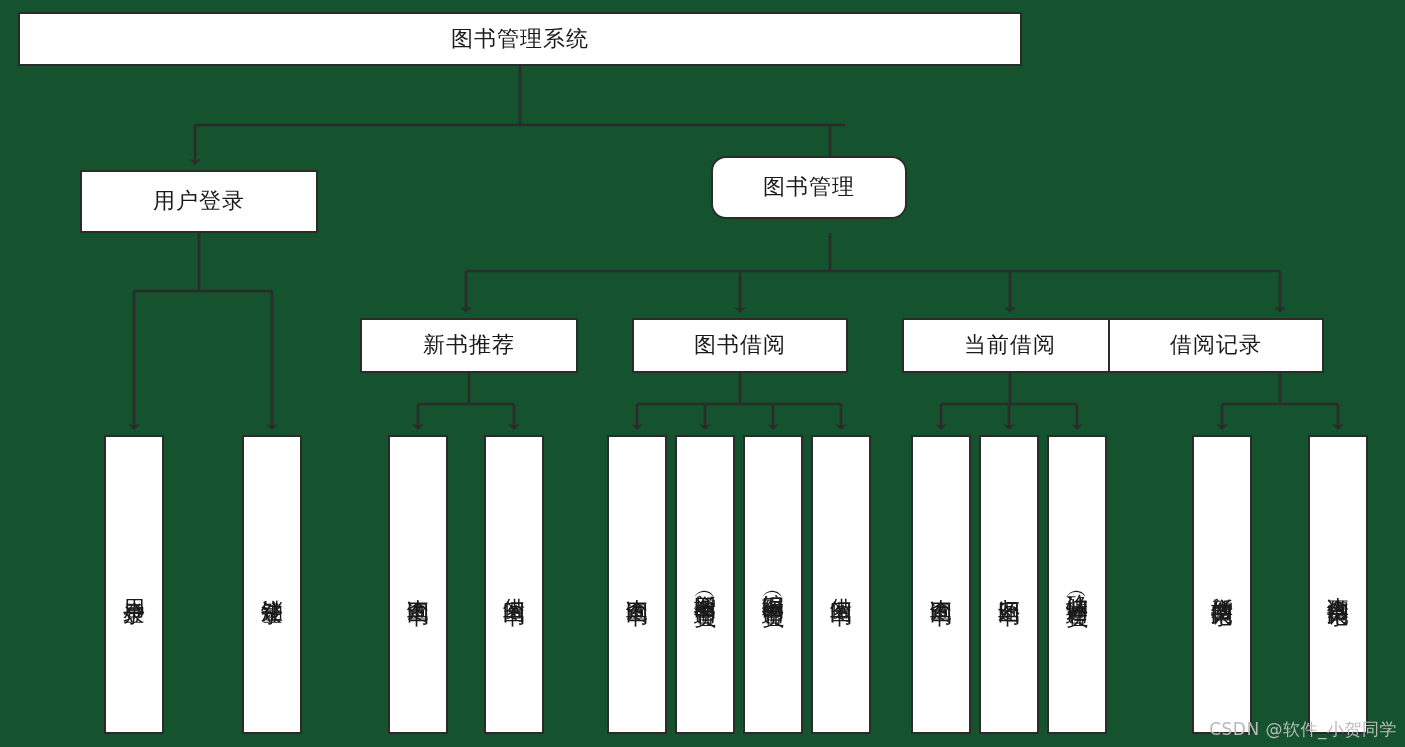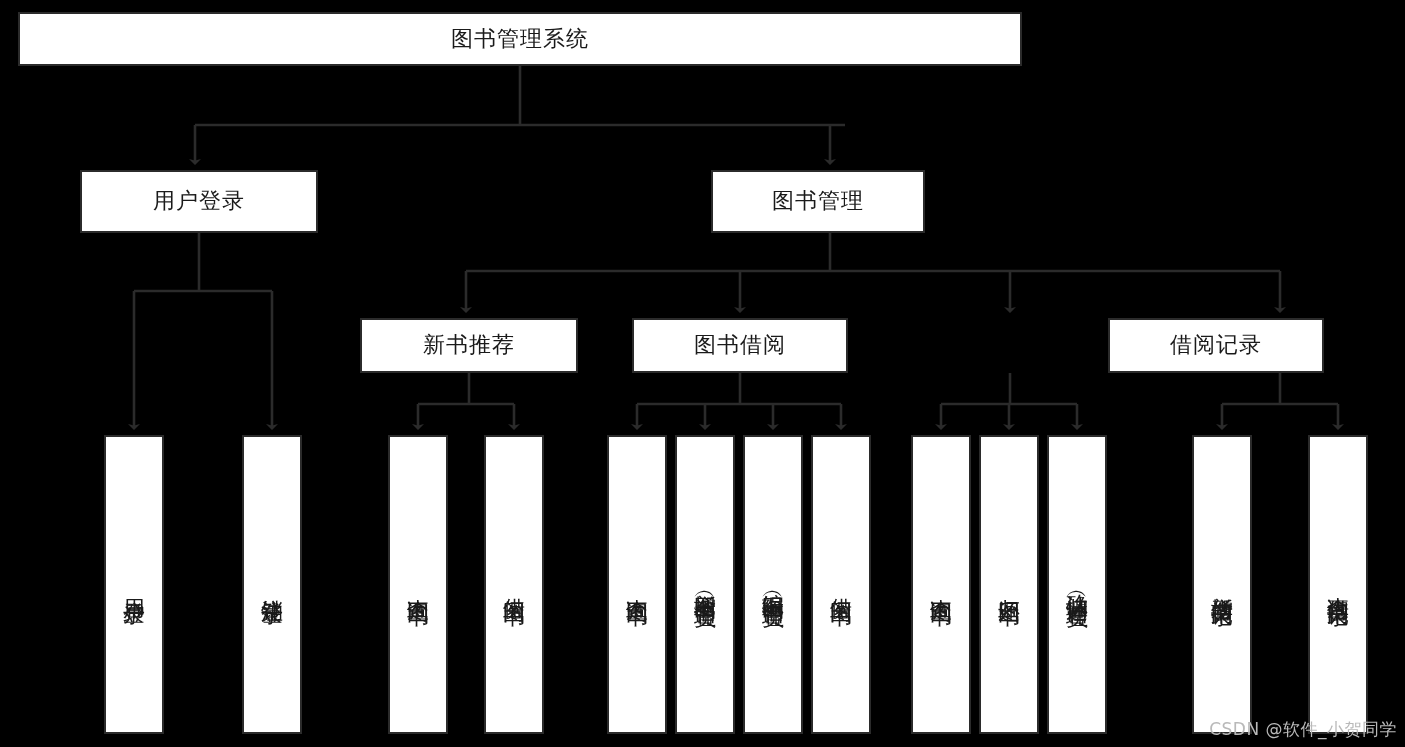--- a/index.html
+++ b/index.html
@@ -7,21 +7,21 @@
     padding: 0;
     background: #ffffff;
   }
   body {
     font-family: "DejaVu Sans", "Liberation Sans", sans-serif;
   }
   #canvas {
     position: relative;
     width: 1405px;
     height: 747px;
-    background: #000000;
+    background: #14532d;
     overflow: hidden;
   }
   svg.wires {
     position: absolute;
     left: 0;
     top: 0;
     width: 1405px;
     height: 747px;
     pointer-events: none;
   }
@@ -127,30 +127,33 @@
     </g>
   </svg>
 
   <div class="node h" style="left:18px; top:12px; width:1004px; height:54px;">
     <span class="lbl">图书管理系统</span>
   </div>
 
   <div class="node h" style="left:80px; top:170px; width:238px; height:63px;">
     <span class="lbl">用户登录</span>
   </div>
-  <div class="node h" style="left:711px; top:170px; width:214px; height:63px;">
+  <div class="node h" style="left:711px; top:156px; width:196px; height:63px;border-radius:15px;">
     <span class="lbl">图书管理</span>
   </div>
 
   <div class="node h" style="left:632px; top:318px; width:216px; height:55px;">
     <span class="lbl">图书借阅</span>
   </div>
   <div class="node h" style="left:360px; top:318px; width:218px; height:55px;">
     <span class="lbl">新书推荐</span>
   </div>
+  <div class="node h" style="left:902px; top:318px; width:216px; height:55px;">
+    <span class="lbl">当前借阅</span>
+  </div>
   <div class="node h" style="left:1108px; top:318px; width:216px; height:55px;">
     <span class="lbl">借阅记录</span>
   </div>
 
   <div class="node v" style="left:104px; top:435px; width:60px; height:299px;">
     <span class="lbl">用户登录</span>
   </div>
   <div class="node v" style="left:242px; top:435px; width:60px; height:299px;">
     <span class="lbl">注销登录</span>
   </div>

